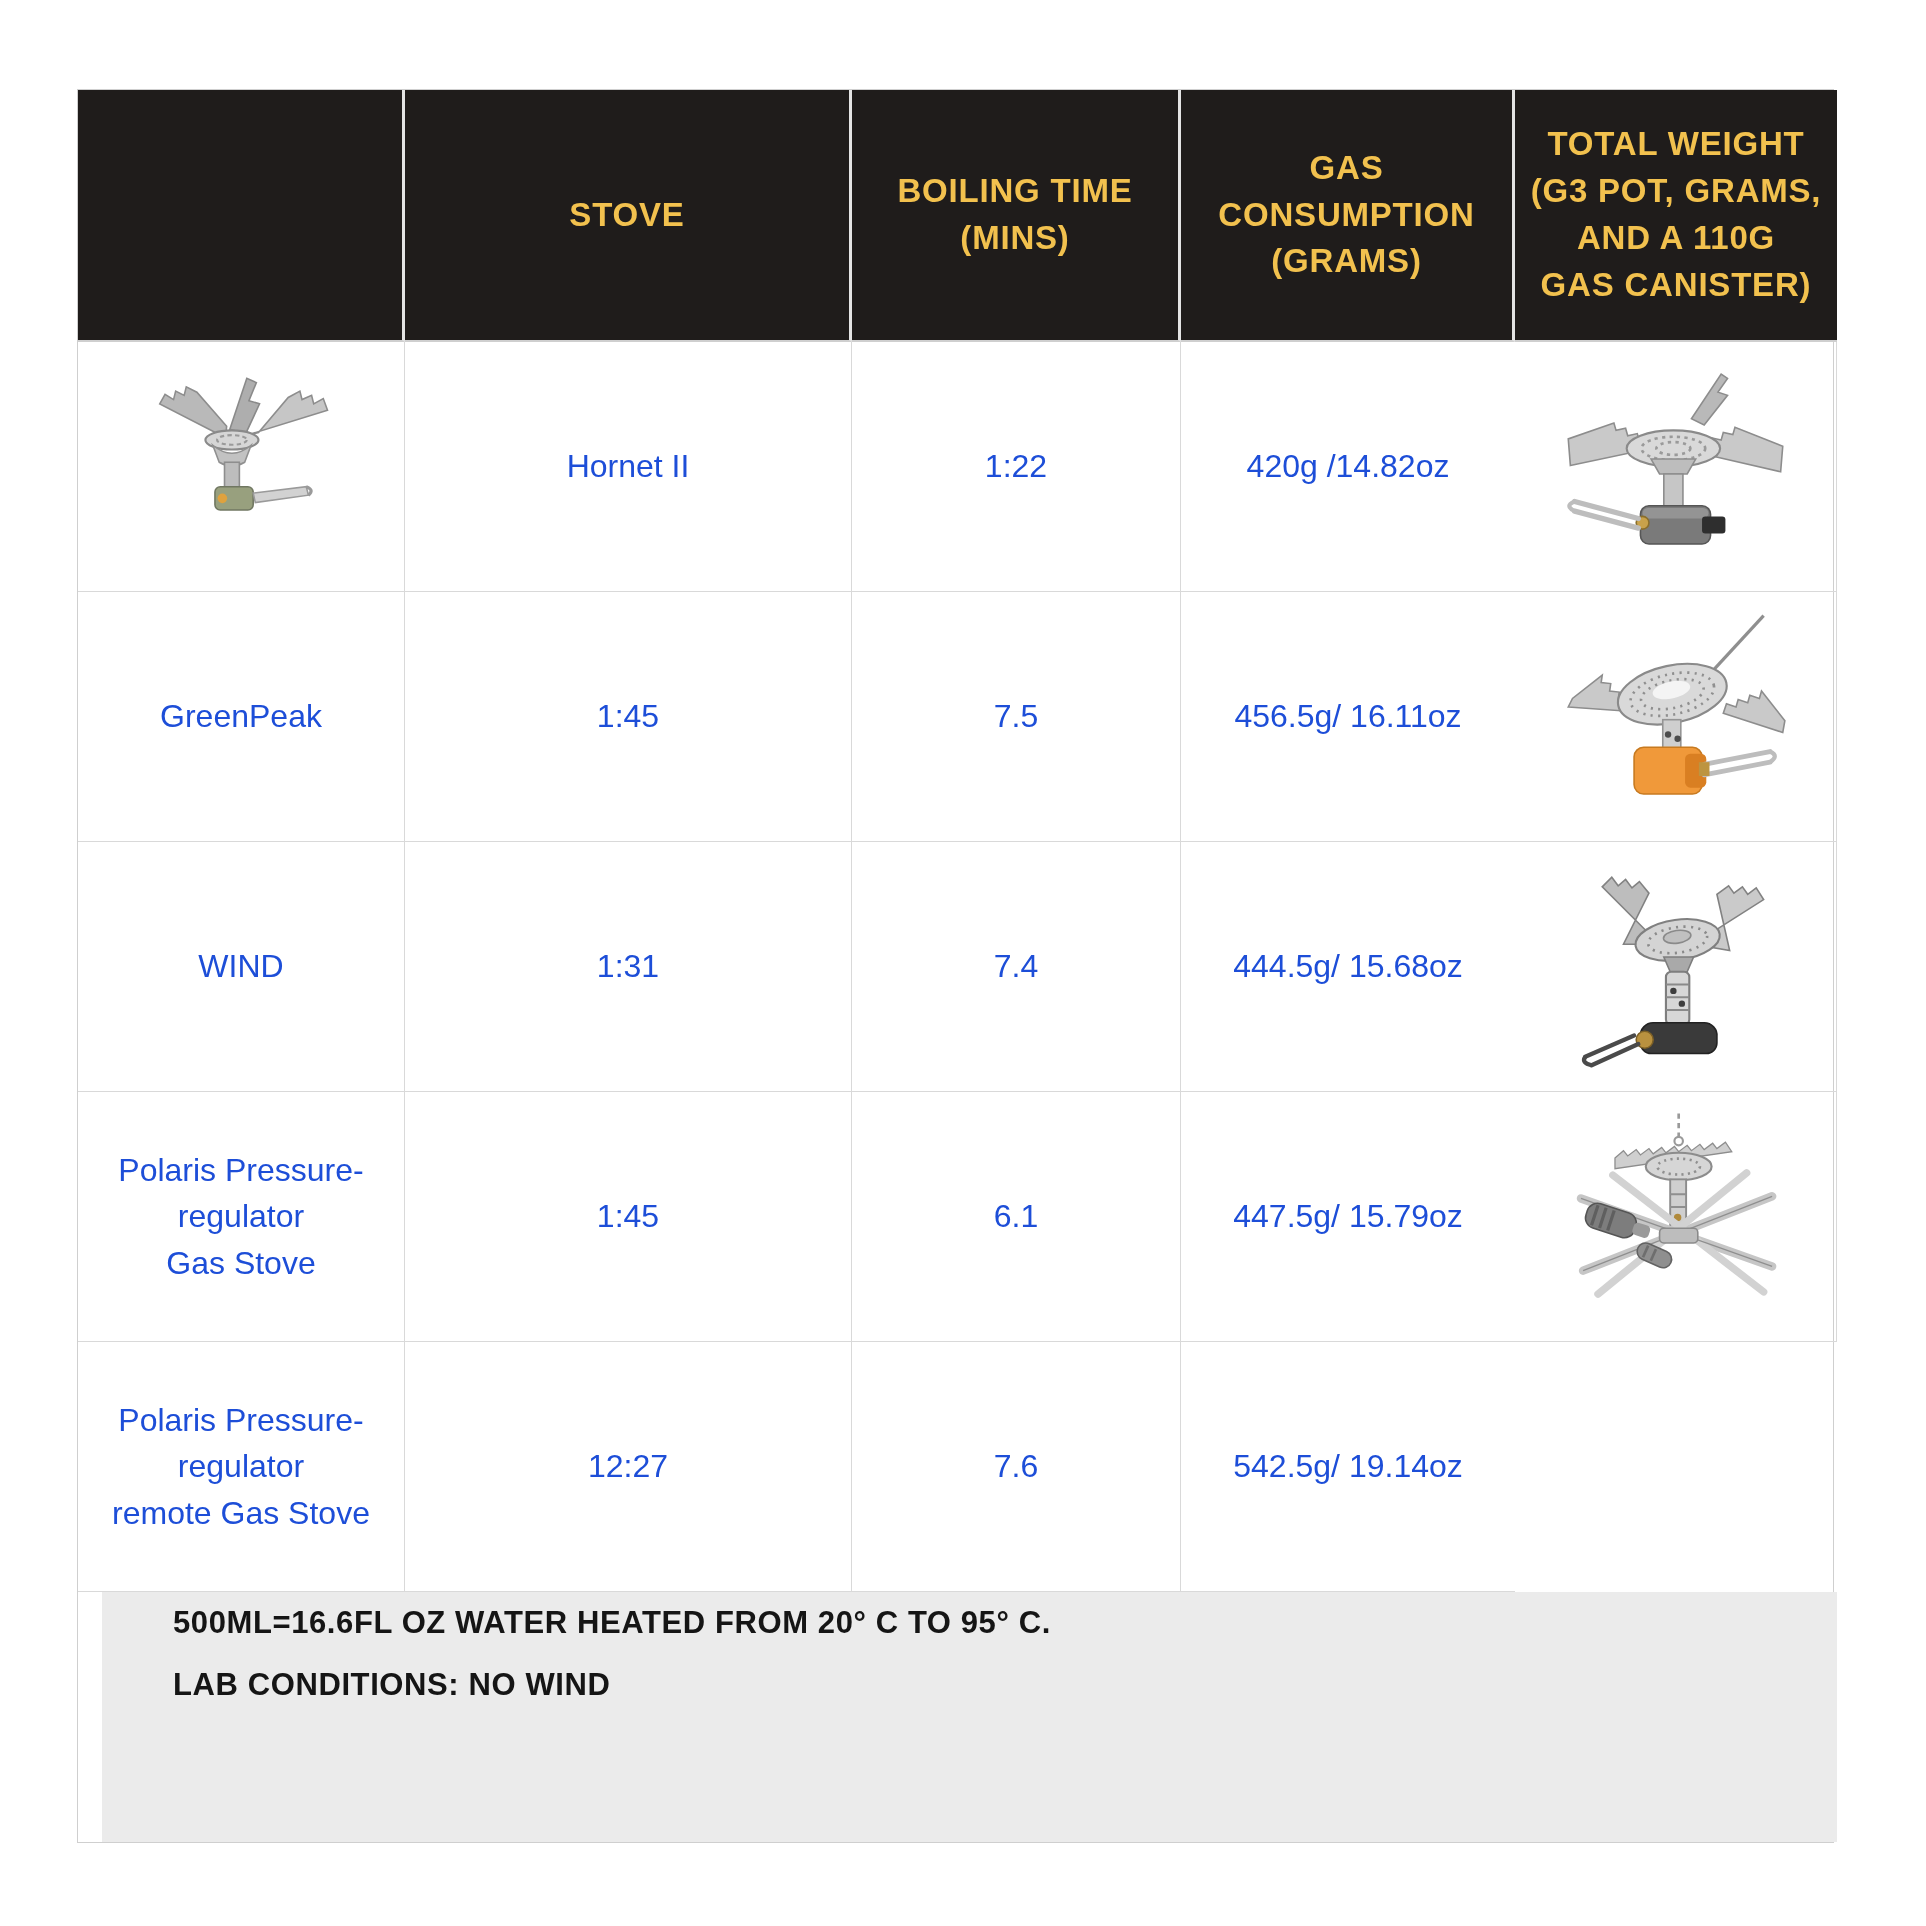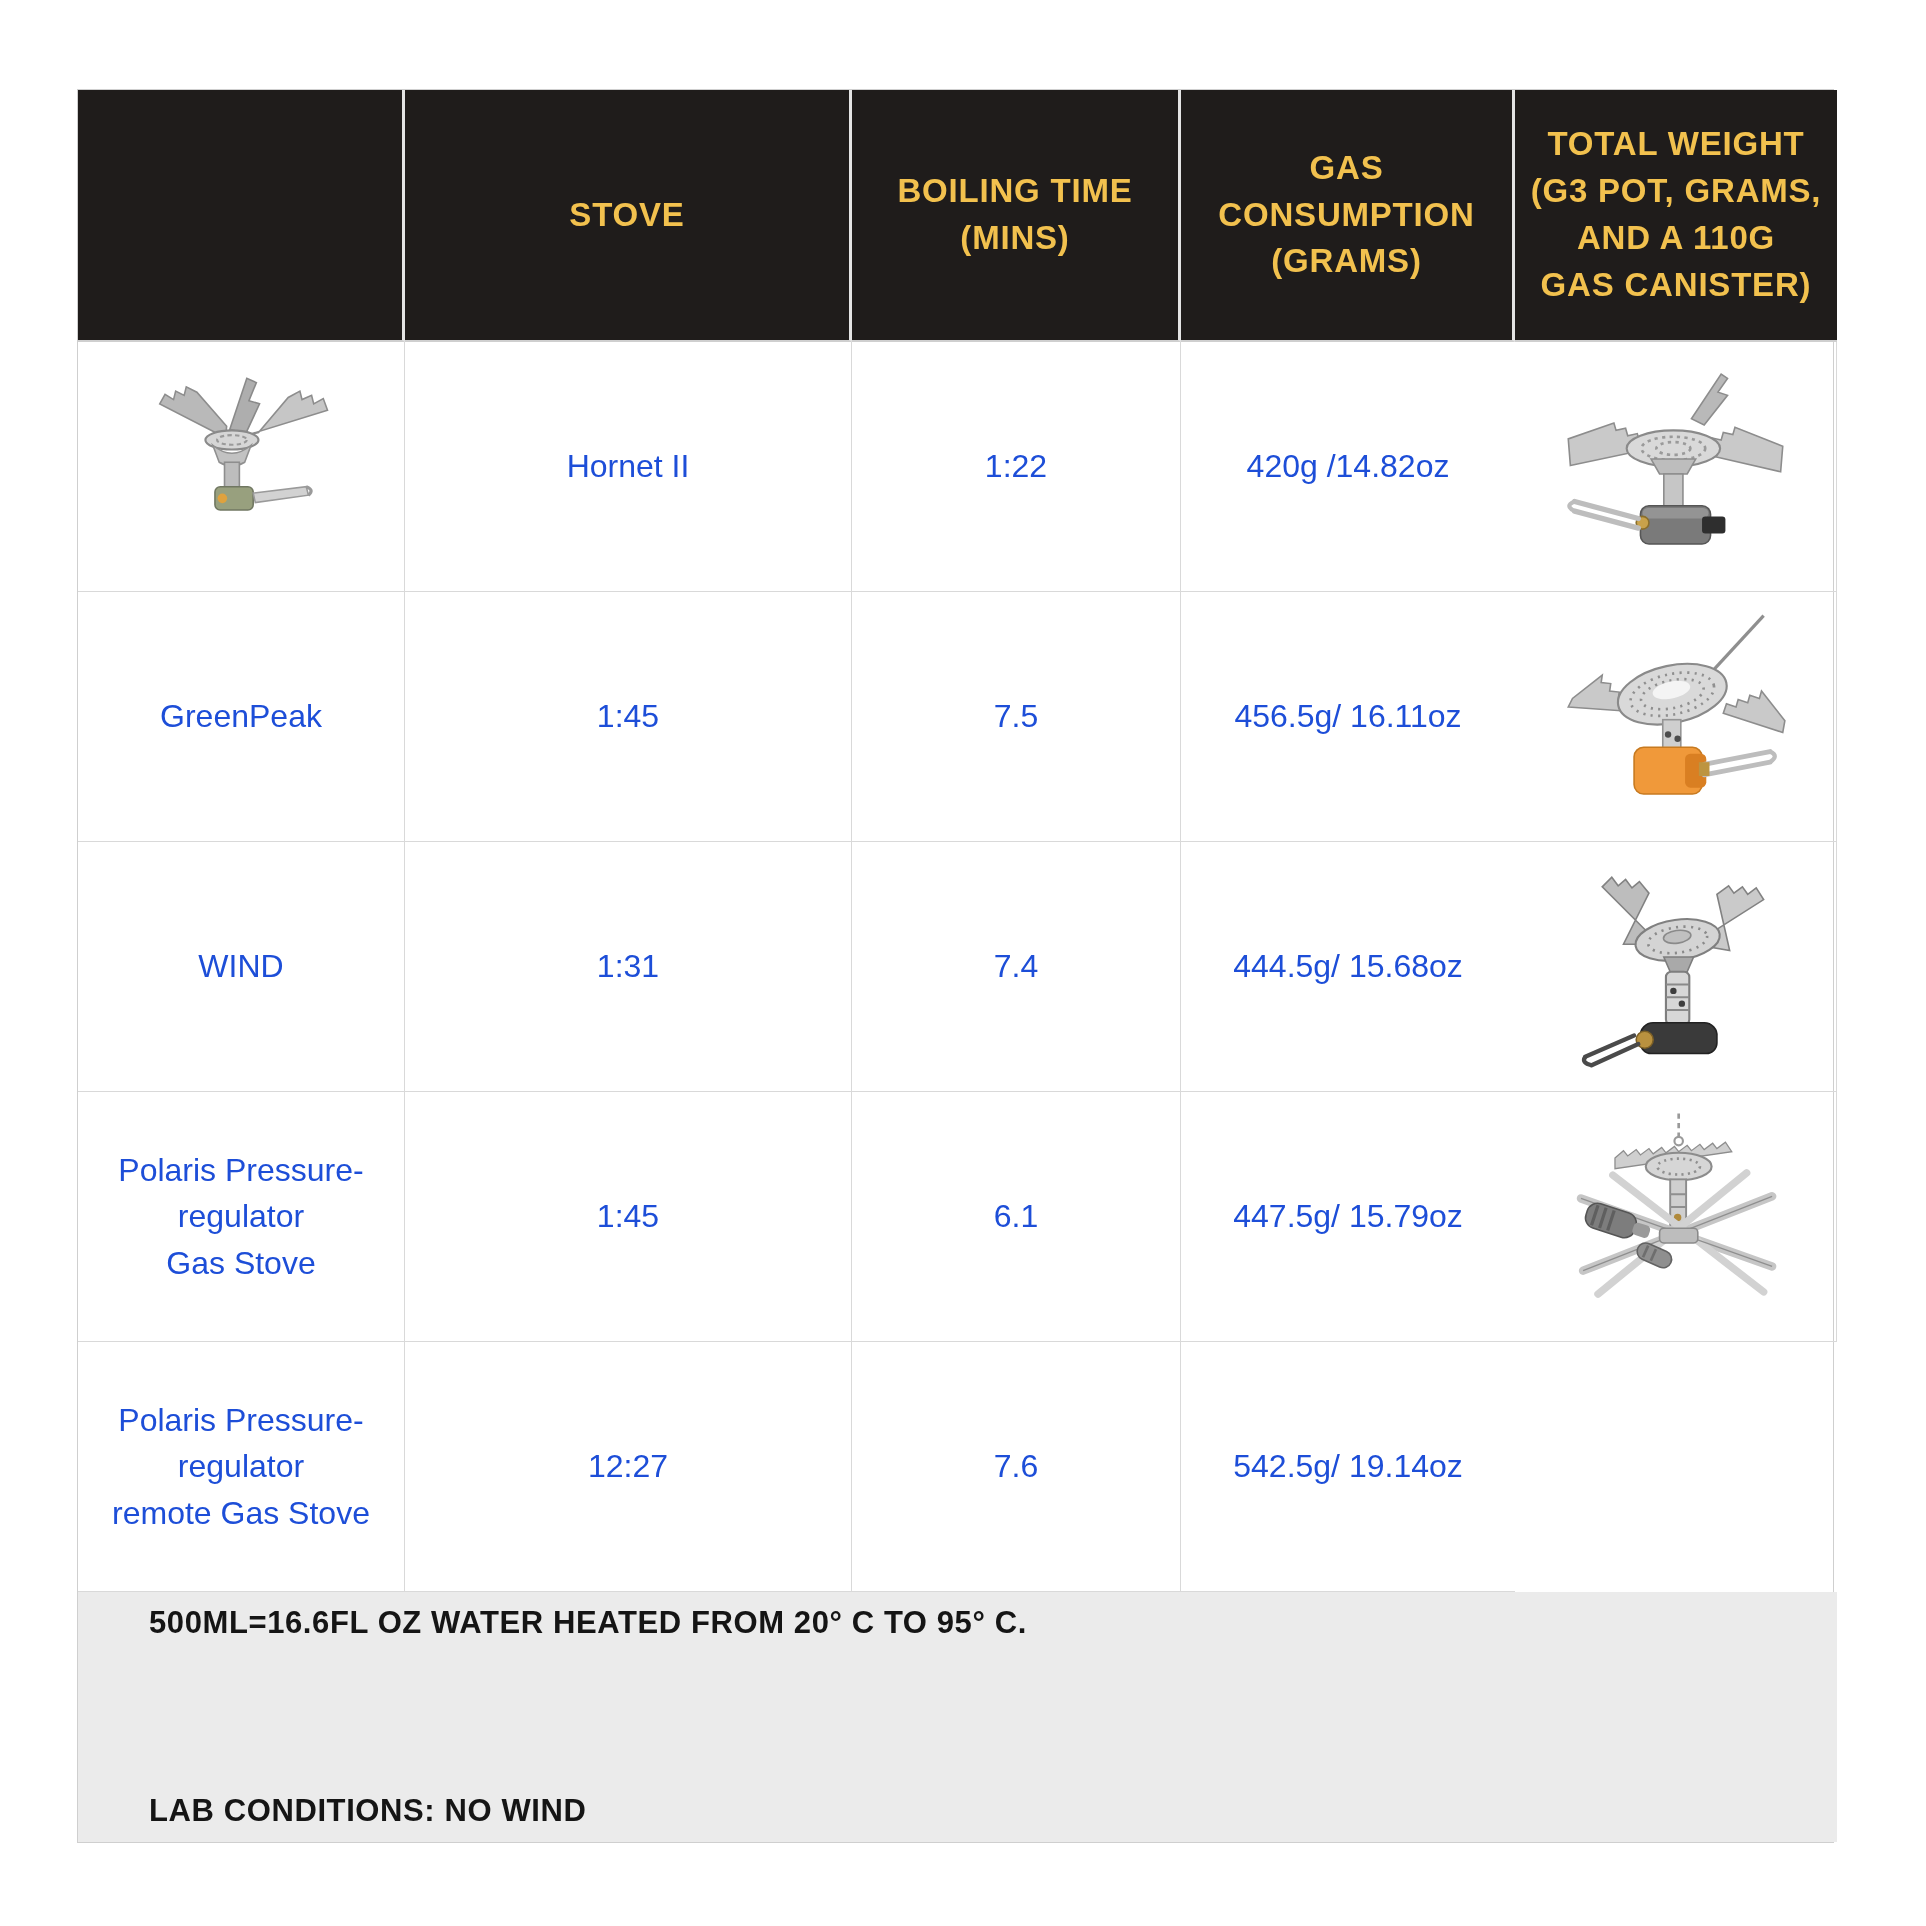--- a/index.html
+++ b/index.html
@@ -63,24 +63,25 @@
     display: flex;
     align-items: center;
     justify-content: center;
   }
   .stove-img svg { width: 100%; height: 100%; }
   .footnote-cell {
     grid-column: 1 / -1;
     background: #ebebeb;
     display: flex;
     flex-direction: column;
-    justify-content: space-between;
+    justify-content: flex-start;
     align-items: flex-start;
     padding-left: 71px;
     box-sizing: border-box;
+    margin-left: 24px;
   }
   .footnote-line {
     color: #151515;
     font-weight: bold;
     font-size: 31px;
     letter-spacing: 0.6px;
     line-height: 2.0;
     white-space: pre;
   }
 </style>

